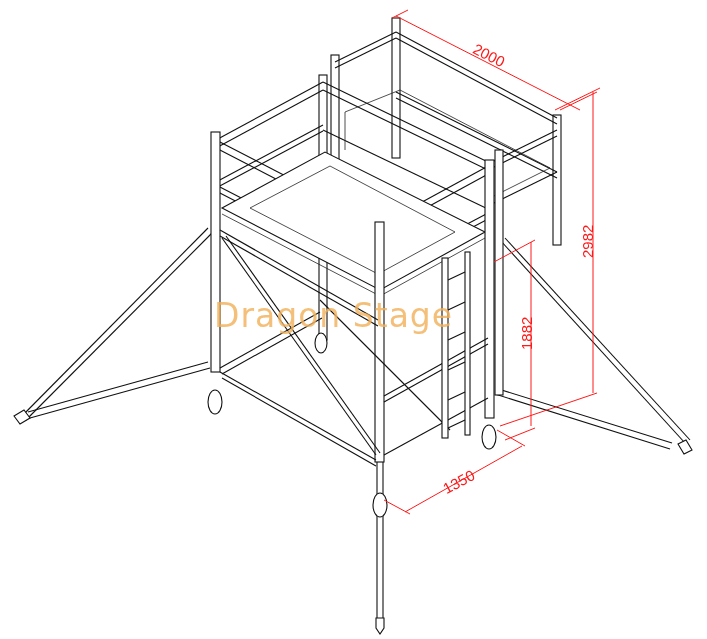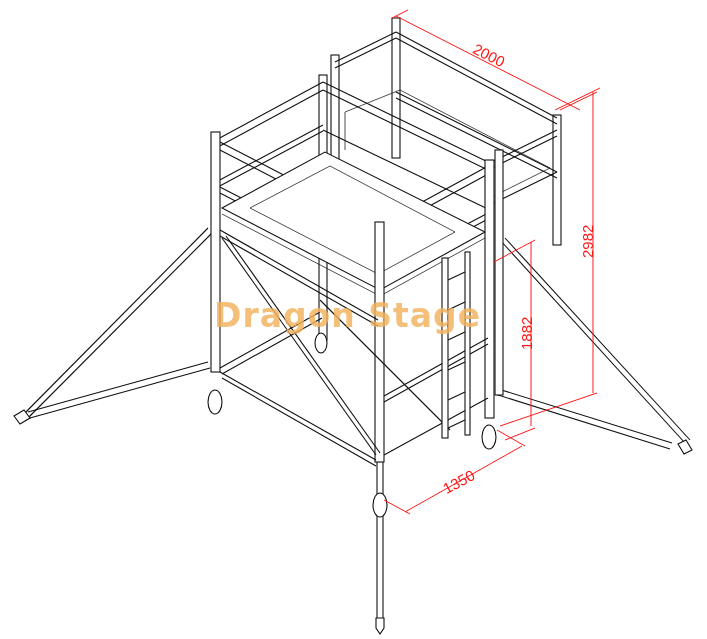--- a/index.html
+++ b/index.html
@@ -3,21 +3,21 @@
 <meta charset="utf-8">
 <style>
   html, body { margin: 0; padding: 0; background: #ffffff; }
   body { width: 707px; height: 639px; overflow: hidden; font-family: "Liberation Sans", sans-serif; }
   #canvas { position: relative; width: 707px; height: 639px; }
   svg { position: absolute; left: 0; top: 0; }
   .tube { fill: none; stroke: #111; stroke-width: 1.1; }
   .tube-w { fill: #fff; stroke: #111; stroke-width: 1.1; }
   .thin { fill: none; stroke: #222; stroke-width: 0.8; }
   .dim { fill: none; stroke: #ff1a1a; stroke-width: 1; }
-  .wm { position: absolute; left: 214px; top: 296px; font-family: "DejaVu Sans", sans-serif; font-weight: bold; font-size: 33px; color: #f2b25c; opacity: 0.82; letter-spacing: 1px; white-space: nowrap; pointer-events: none; }
+  .wm { position: absolute; left: 214px; top: 296px; font-family: "DejaVu Sans", sans-serif; font-weight: normal; font-size: 33px; color: #f2b25c; opacity: 0.82; letter-spacing: 1px; white-space: nowrap; pointer-events: none; }
   .dl { position: absolute; color: #ff1a1a; font-family: "Liberation Sans", sans-serif; font-size: 15px; white-space: nowrap; transform-origin: left top; }
 </style>
 </head>
 <body>
 
 <div id="canvas">
 <svg width="707" height="639" viewBox="0 0 707 639">
 
   <g>
     <line class="tube" x1="208" y1="228" x2="20" y2="418"></line>

